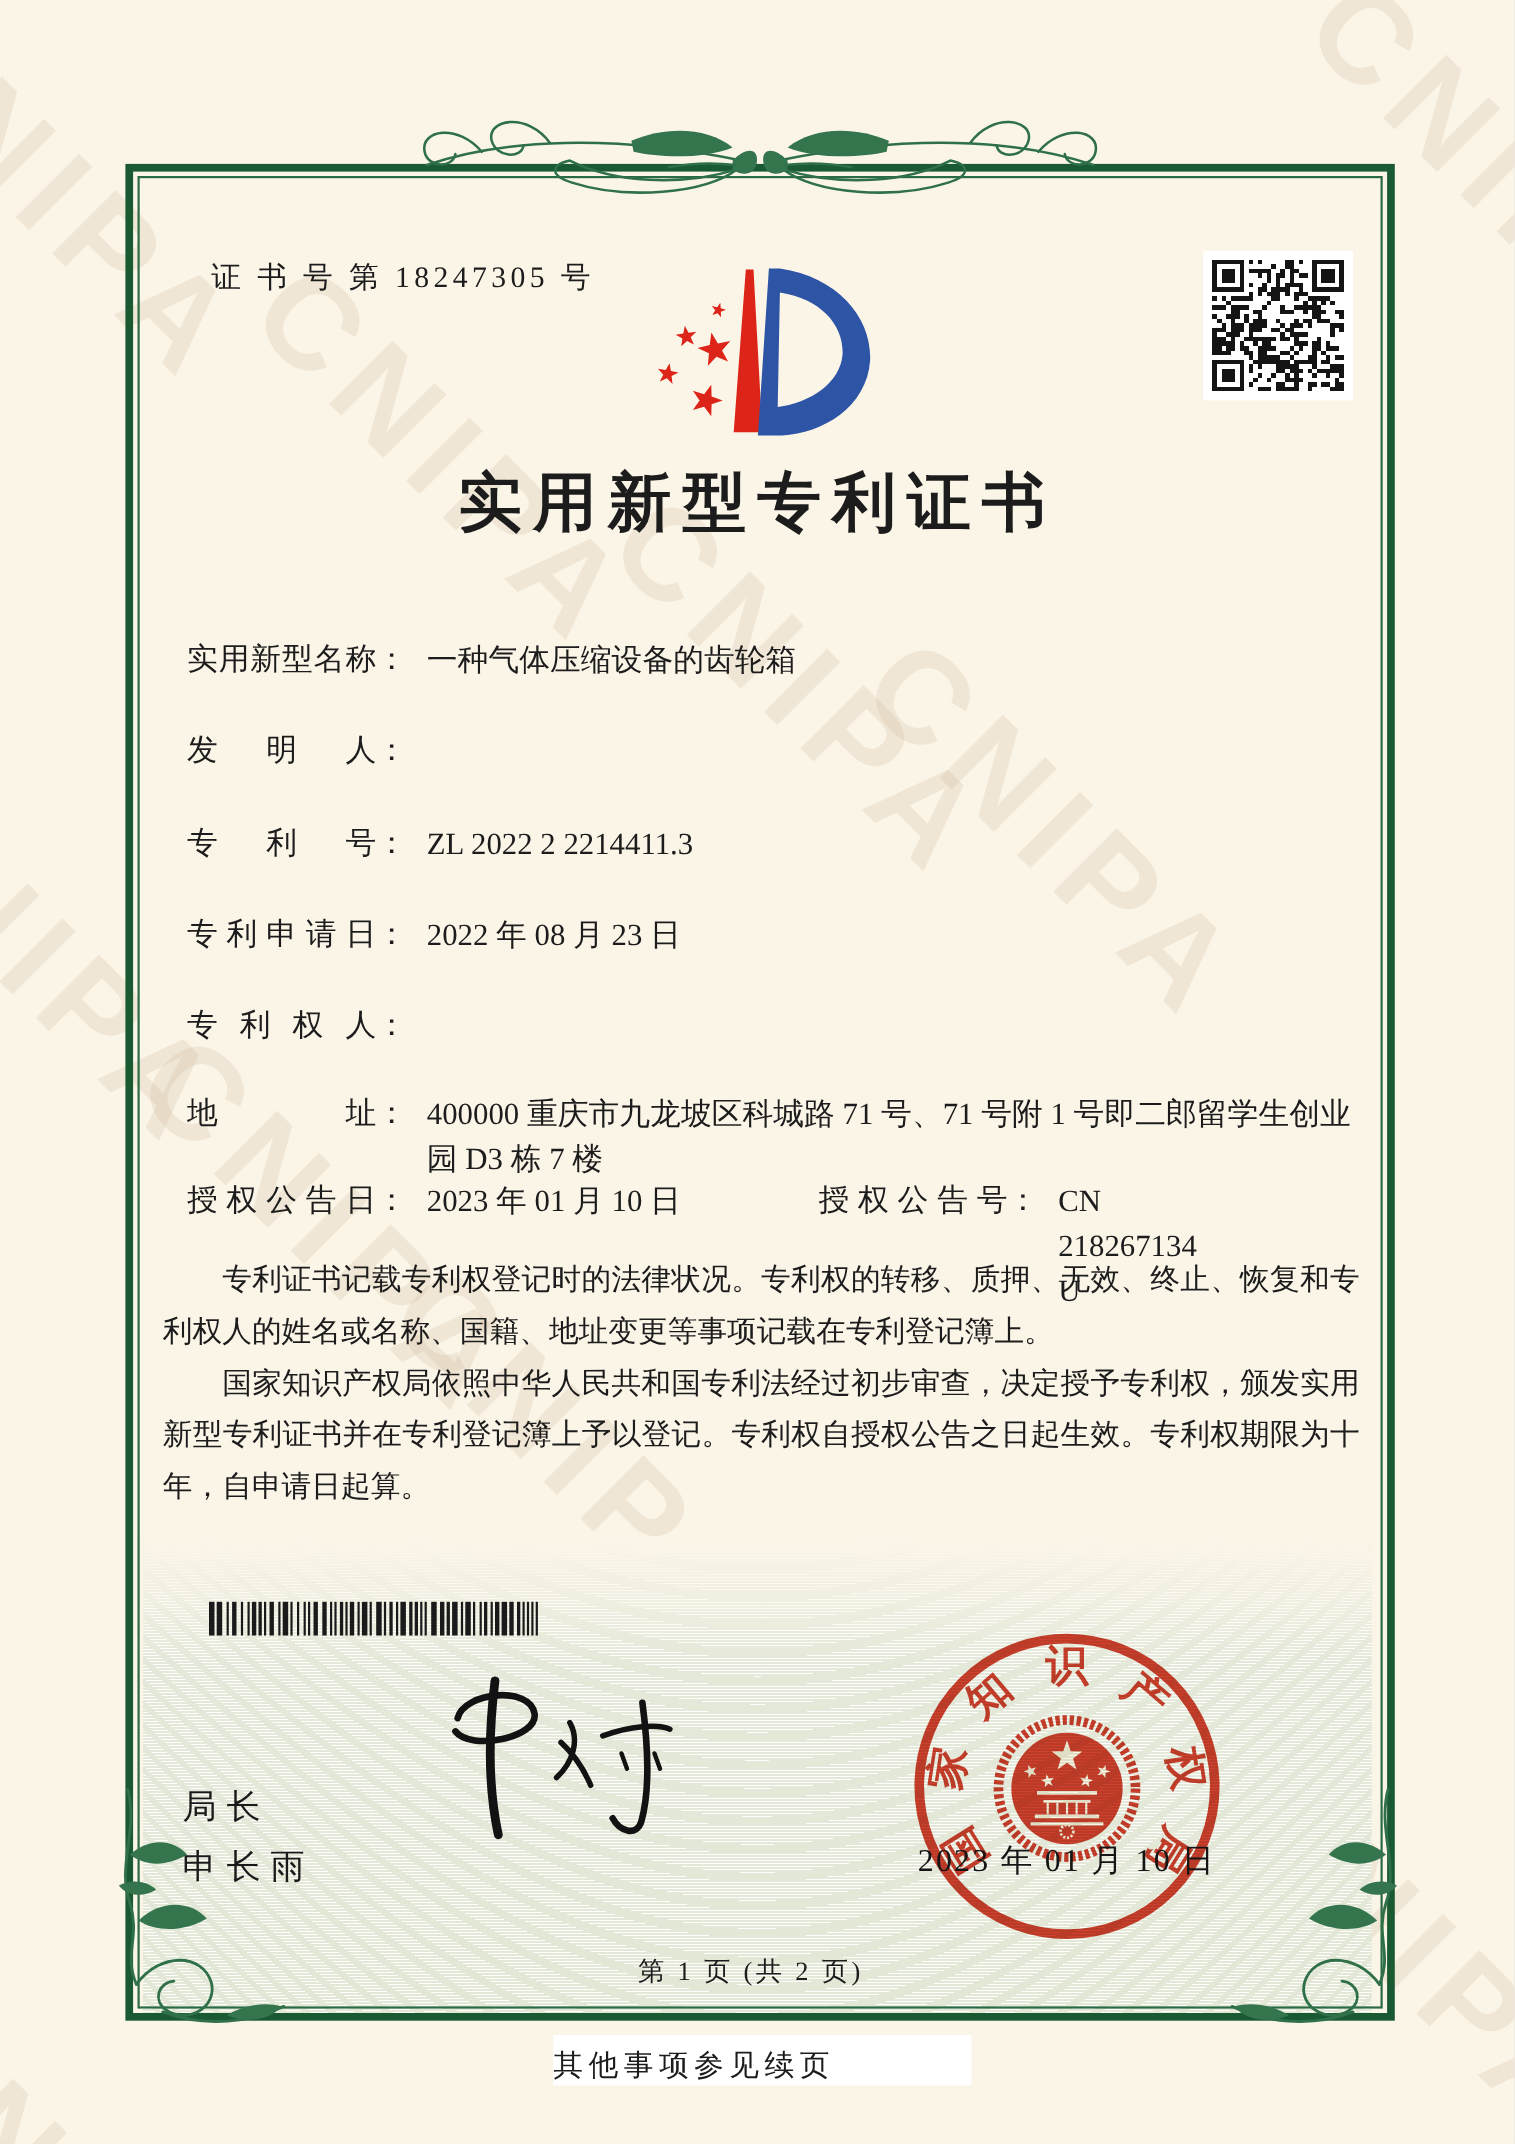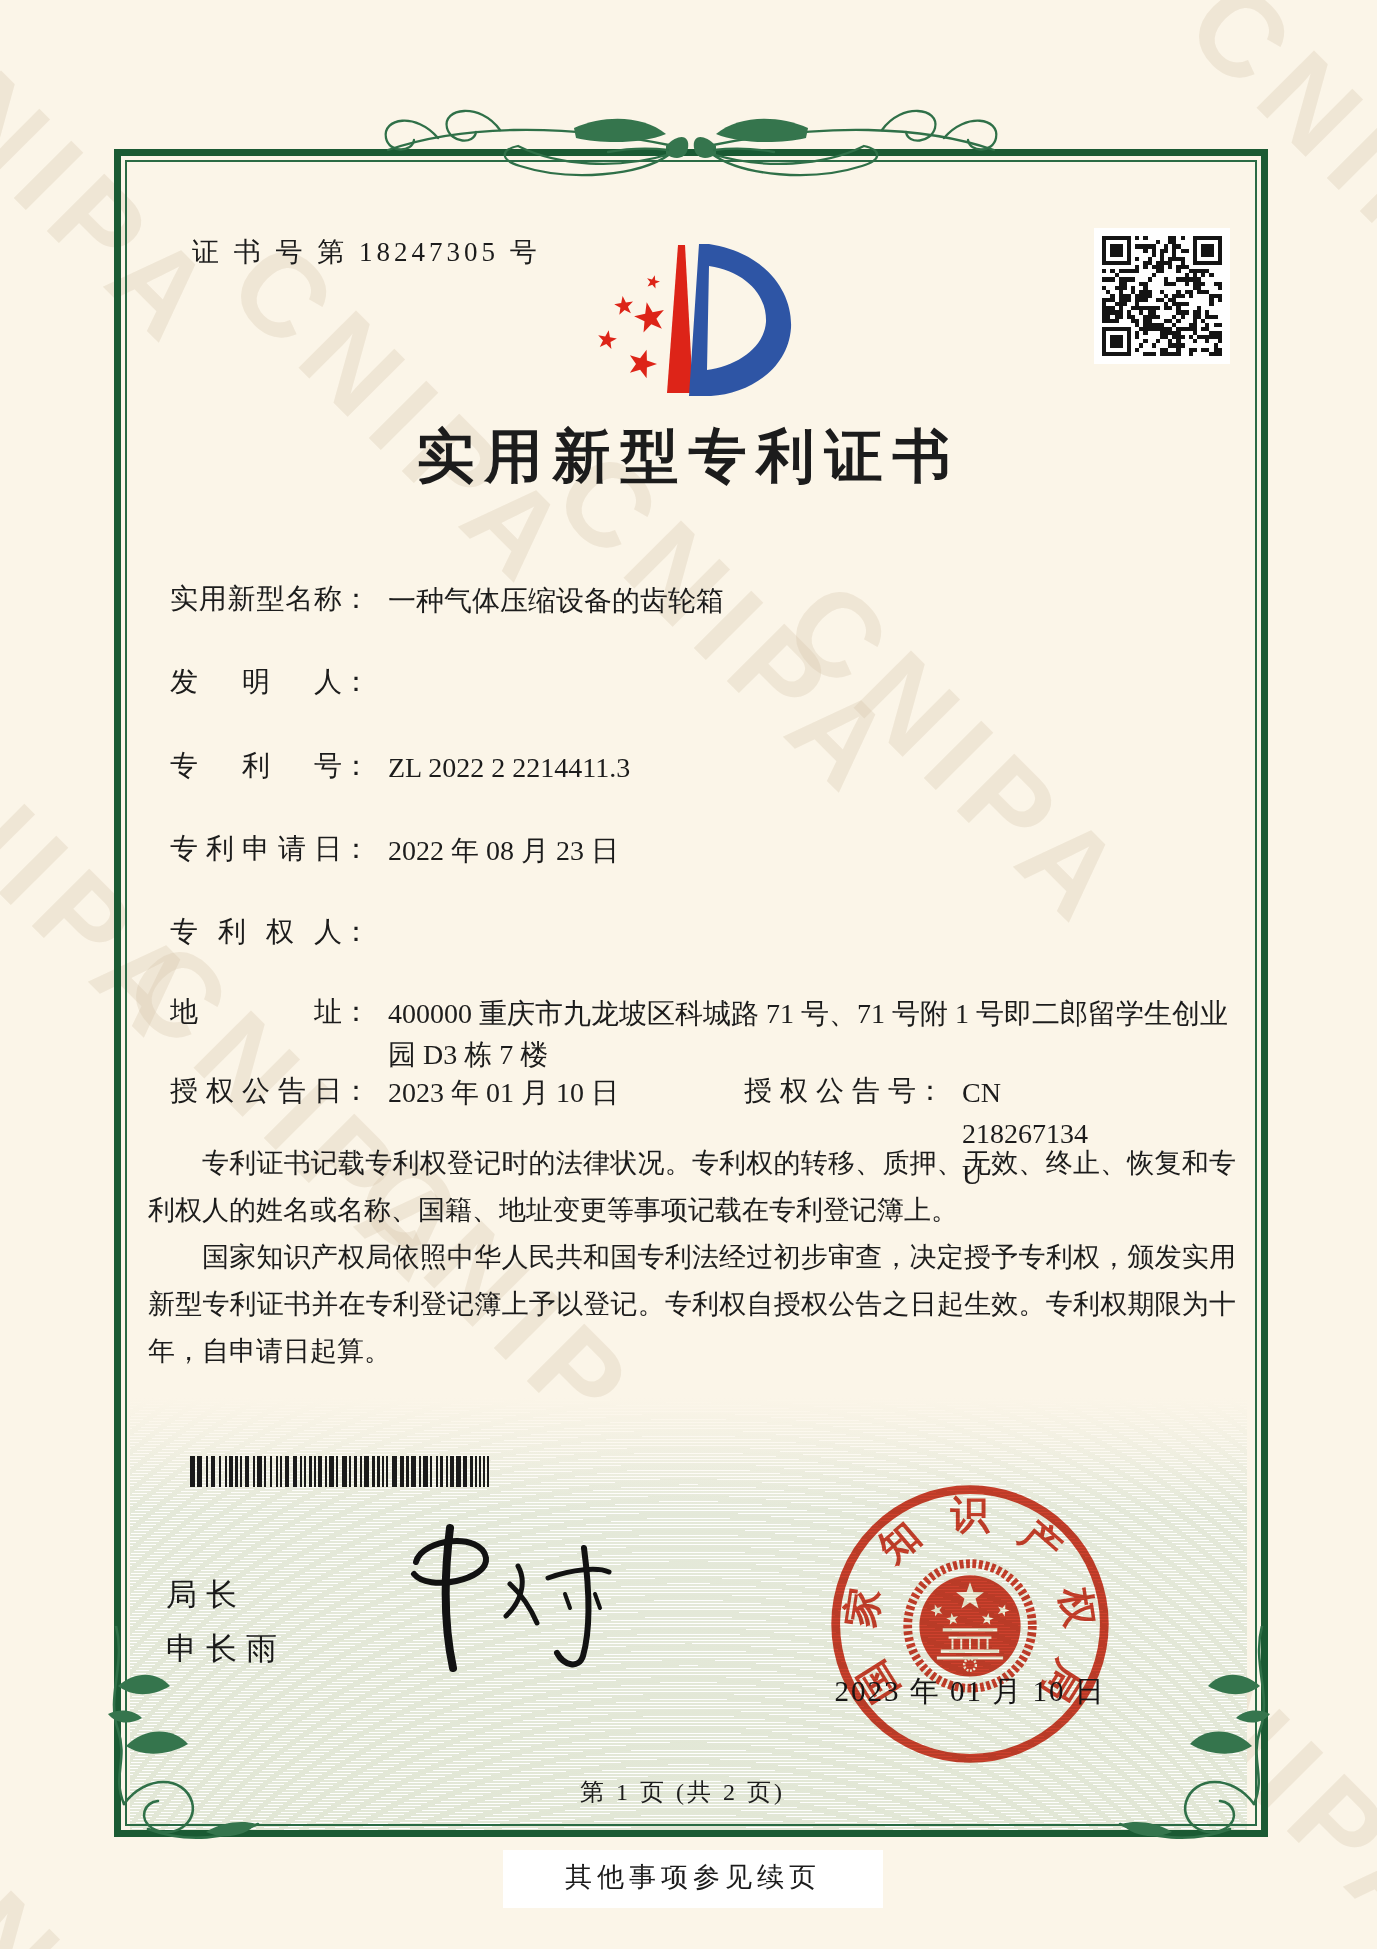--- a/index.html
+++ b/index.html
@@ -44,34 +44,34 @@
   .grant-2{position:absolute;left:535px;top:0;display:flex;margin-left:39px;}
 
   
   .body-text{position:absolute;z-index:5;left:148px;top:1140px;width:1088px;
              font-size:27px;line-height:47px;text-align:justify;}
   .body-text p{margin:0;text-indent:2em;}
 
   
   .barcode{position:absolute;z-index:5;left:190px;top:1456px;}
   .signer{position:absolute;z-index:5;left:166px;font-size:31px;letter-spacing:9px;
-          font-family:"Liberation Sans","DejaVu Sans",sans-serif;color:#1a1a1a;}
+          font-family:"Liberation Sans","DejaVu Sans",sans-serif;color:#1a1a1a;margin-top:48px;}
   .signer.t1{top:1574px;} .signer.t2{top:1628px;}
   .signature{position:absolute;z-index:5;left:398px;top:1516px;}
 
   
   .seal{position:absolute;z-index:6;left:824px;top:1478px;mix-blend-mode:multiply;opacity:.95;}
   .seal-date{position:absolute;z-index:7;left:810px;top:1672px;width:320px;text-align:center;
              font-size:29px;letter-spacing:2px;color:#151515;}
 
   
   .page-info{position:absolute;z-index:5;left:0;right:12px;top:1776px;text-align:center;
              font-size:24px;letter-spacing:3px;}
-  .note-box{position:absolute;z-index:5;left:503px;top:1850px;width:380px;height:58px;
-            background:#ffffff;text-align:center;}
+  .note-box{position:absolute;z-index:5;left:503px;top:1850px;width:380px;height:46px;
+            background:#ffffff;text-align:left;}
   .note-box span{line-height:54px;font-size:27px;letter-spacing:5px;}
 </style>
 </head>
 <body>
 
 <div class="page">
 
   <span class="wm" style="left:-55px;top:-25px">CNIPA</span>
   <span class="wm" style="left:1258px;top:-45px">CNIPA</span>
   <span class="wm" style="left:300px;top:215px">CNIPA</span>

